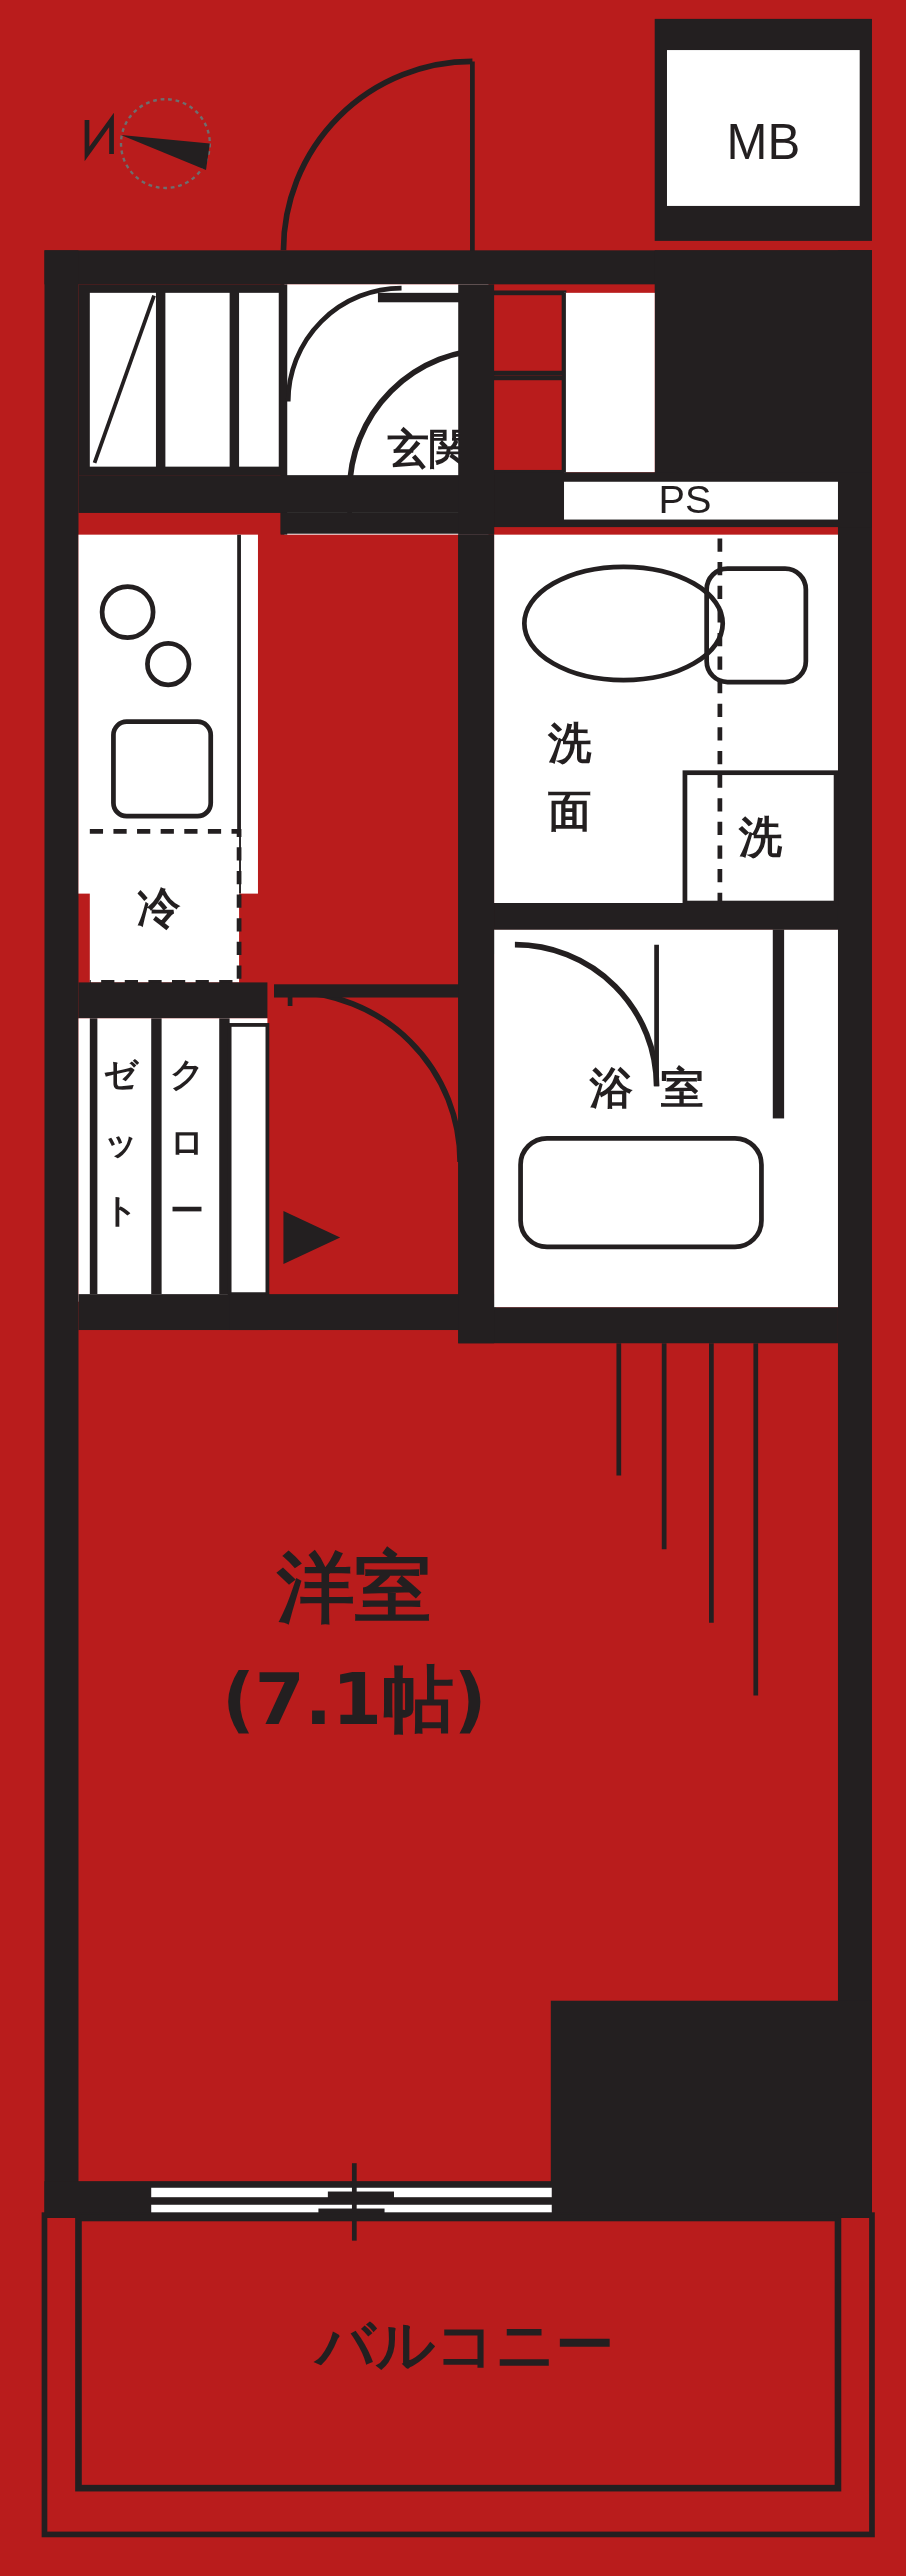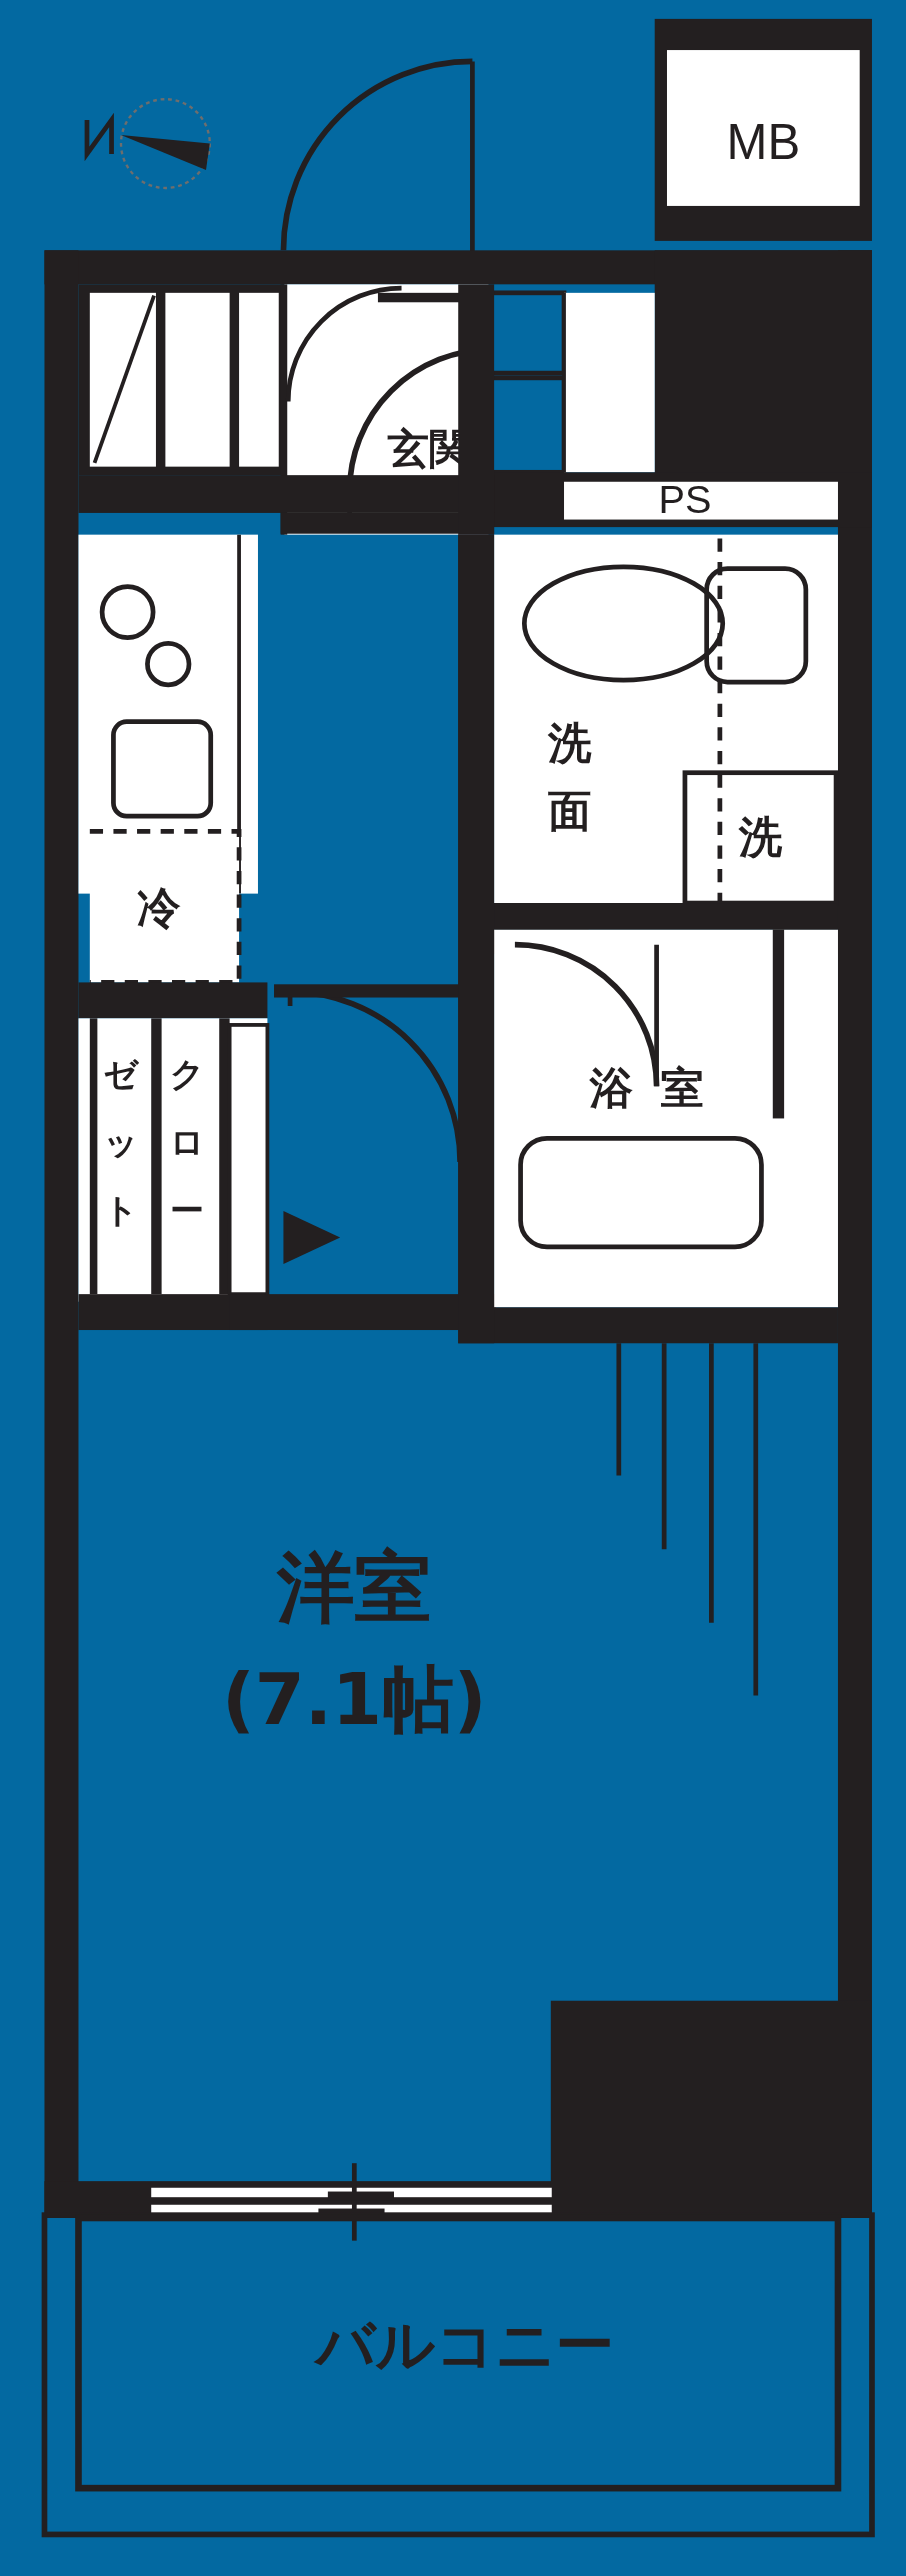--- a/index.html
+++ b/index.html
@@ -6,21 +6,21 @@
   html, body {
     margin: 0;
     padding: 0;
     background: #ffffff;
     font-family: "Liberation Sans", "DejaVu Sans", sans-serif;
   }
   #page {
     position: relative;
     width: 907px;
     height: 2576px;
-    background: #0369a1;
+    background: #b91c1c;
     overflow: hidden;
   }
   #plan-svg {
     display: block;
     width: 907px;
     height: 2576px;
   }
   .wall      { fill: #231f20; }
   .thinline  { fill: none; stroke: #231f20; stroke-width: 4; }
   .thinline2 { fill: none; stroke: #231f20; stroke-width: 5; }

